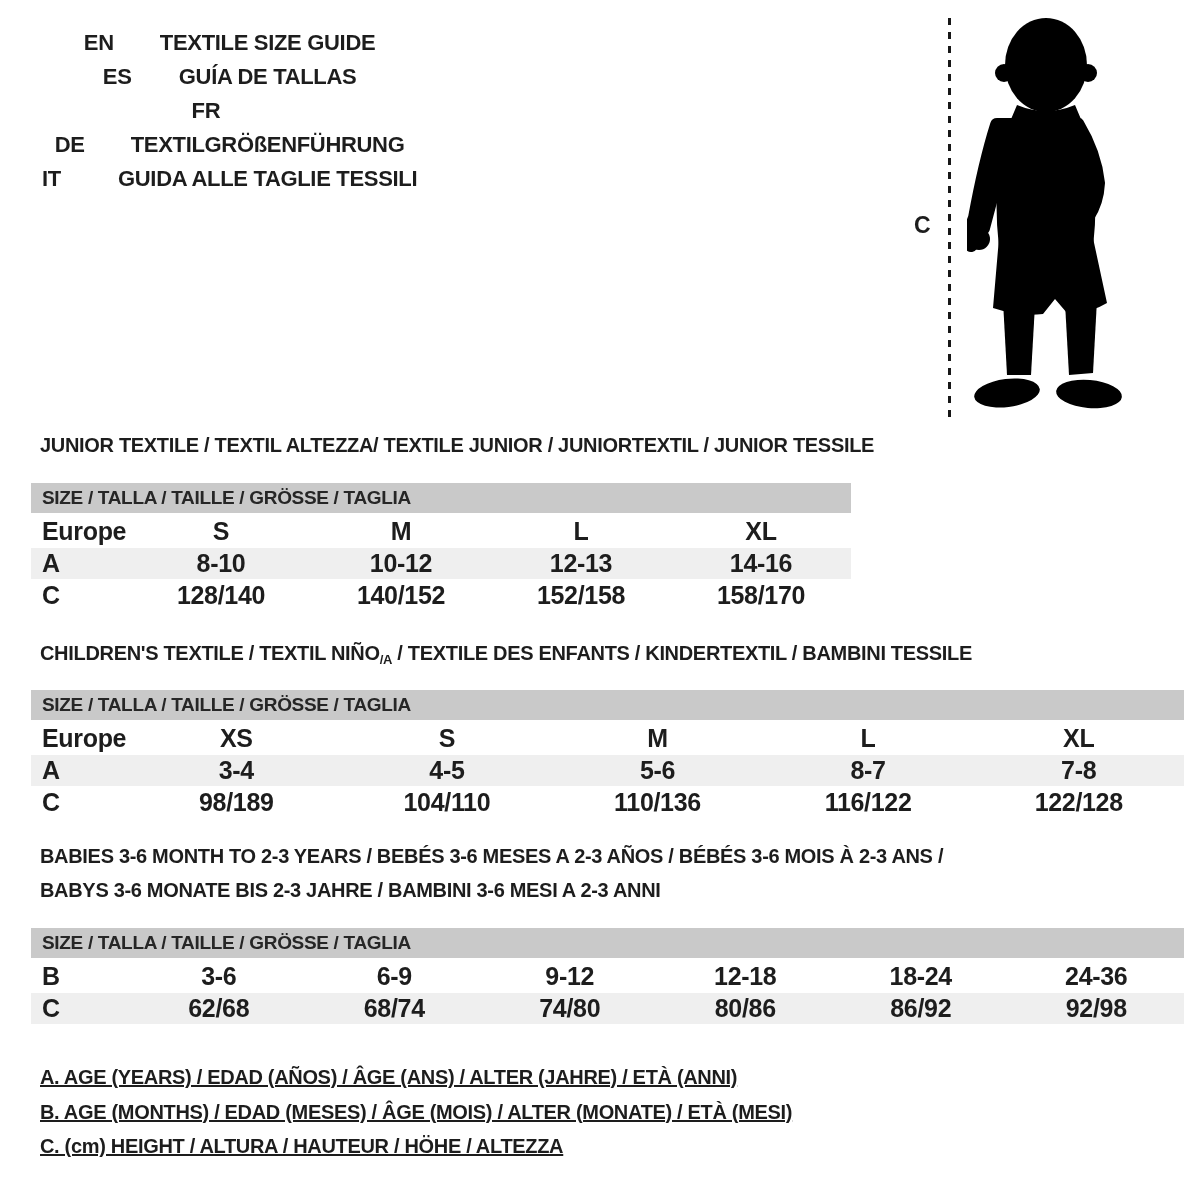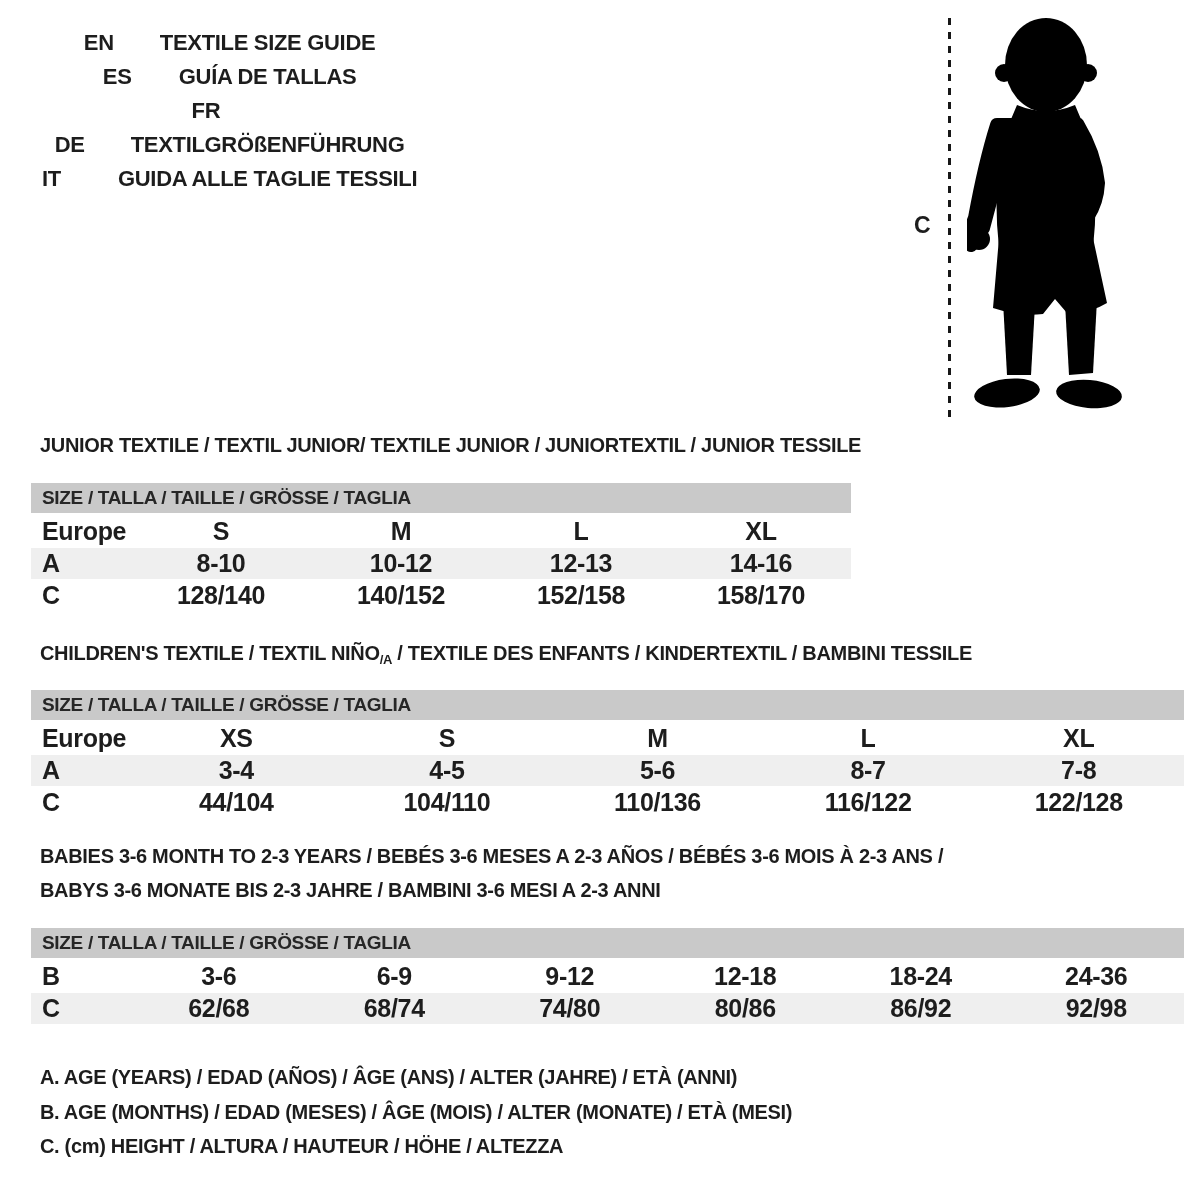--- a/index.html
+++ b/index.html
@@ -33,21 +33,21 @@
   .trow{display:grid;height:31px;align-items:center;margin-bottom:1px;font-size:25px;}
   .cols4{grid-template-columns:100px repeat(4,1fr);}
   .cols5{grid-template-columns:100px repeat(5,1fr);}
   .cols6{grid-template-columns:100px repeat(6,1fr);}
   .lbl{padding-left:11px;text-align:left;}
   .val{text-align:center;}
   .alt{background:#efefef;}
   .w820{width:820px;}
   .w1153{width:1153px;}
   
-  .legend{position:absolute;left:40px;top:1060px;font-size:20px;line-height:34.5px;}
+  .legend{position:absolute;left:40px;top:1060px;font-size:20px;line-height:34.5px;text-decoration:underline;}
 </style>
 </head>
 <body>
 
 <div class="lang-block">
   <div class="lang-row">
     <span class="lang-code">EN</span>
     <span>TEXTILE SIZE GUIDE</span>
   </div>
   <div class="lang-row">
@@ -87,21 +87,21 @@
     <path d="M32,225 Q79,244 126,225 L140,290 Q120,302 100,300 L88,286 L76,301 Q52,304 26,295 Z"></path>
 
     <path d="M36,288 L68,292 L64,362 L40,362 Z"></path>
     <path d="M98,290 L130,287 L126,360 L102,362 Z"></path>
 
     <ellipse cx="40" cy="380" rx="33" ry="14" transform="rotate(-7 40 380)"></ellipse>
     <ellipse cx="122" cy="381" rx="33" ry="14" transform="rotate(5 122 381)"></ellipse>
   </g>
 </svg>
 
-<div class="sec-title" style="top:428px">JUNIOR TEXTILE / TEXTIL JUNIOR/ TEXTILE JUNIOR / JUNIORTEXTIL / JUNIOR TESSILE</div>
+<div class="sec-title" style="top:428px">JUNIOR TEXTILE / TEXTIL ALTEZZA/ TEXTILE JUNIOR / JUNIORTEXTIL / JUNIOR TESSILE</div>
 <div class="tbl w820" style="top:483px">
   <div class="size-bar">SIZE / TALLA / TAILLE / GRÖSSE / TAGLIA</div>
   <div class="trow cols4">
     <span class="lbl">Europe</span>
     <span class="val">S</span>
     <span class="val">M</span>
     <span class="val">L</span>
     <span class="val">XL</span>
   </div>
   <div class="trow cols4 alt">
@@ -136,21 +136,21 @@
   <div class="trow cols5 alt">
     <span class="lbl">A</span>
     <span class="val">3-4</span>
     <span class="val">4-5</span>
     <span class="val">5-6</span>
     <span class="val">8-7</span>
     <span class="val">7-8</span>
   </div>
   <div class="trow cols5">
     <span class="lbl">C</span>
-    <span class="val">44/104</span>
+    <span class="val">98/189</span>
     <span class="val">104/110</span>
     <span class="val">110/136</span>
     <span class="val">116/122</span>
     <span class="val">122/128</span>
   </div>
 </div>
 
 <div class="sec-title" style="top:839px;line-height:34px">
   <div>BABIES 3-6 MONTH TO 2-3 YEARS / BEBÉS 3-6 MESES A 2-3 AÑOS / BÉBÉS 3-6 MOIS À 2-3 ANS /</div>
   <div>BABYS 3-6 MONATE BIS 2-3 JAHRE / BAMBINI 3-6 MESI A 2-3 ANNI</div>

